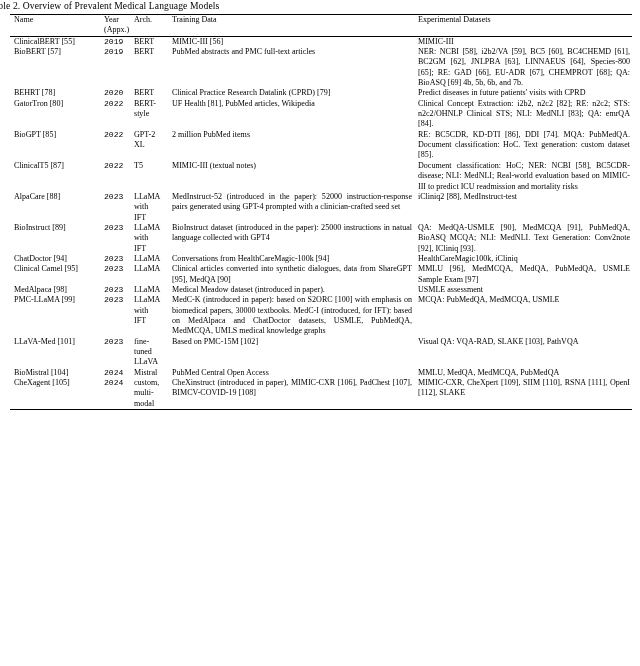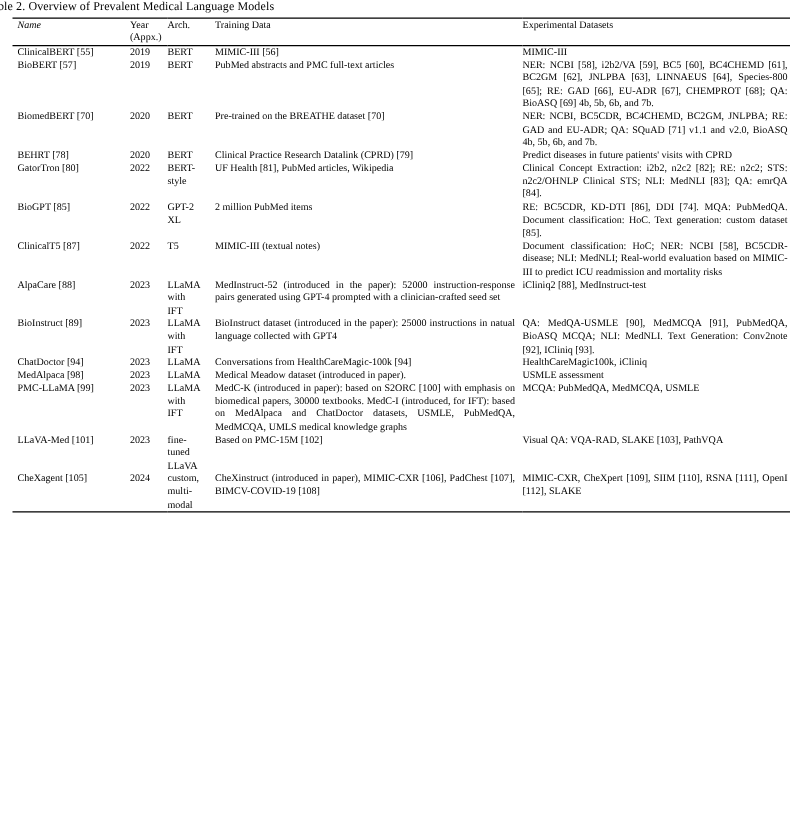--- a/index.html
+++ b/index.html
@@ -46,25 +46,25 @@
     vertical-align: top;
     padding: 0;
     text-align: left;
     font-weight: normal;
   }
   .rule-top td { border-top: 1.3px solid #000; height: 0; padding: 0; font-size: 0; line-height: 0; }
   .rule-mid td { border-top: 0.8px solid #000; height: 0; padding: 0; font-size: 0; line-height: 0; }
   .rule-bot td { border-top: 1.3px solid #000; height: 0; padding: 0; font-size: 0; line-height: 0; }
 
   .hdr td { padding-top: 3.2px; padding-bottom: 3.4px; }
-  .hdr .c-name { padding-left: 4px; font-style: italic; }
+  .hdr .c-name { padding-left: 4px; }
 
   .bodyrow td { padding-top: 1.6px; padding-bottom: 0px; }
   .bodyrow td.c-name { padding-left: 4px; padding-right: 3px; }
-  .bodyrow td.c-year { padding-right: 20px; }
+  .bodyrow td.c-year { padding-right: 20px; font-family: Liberation Mono, monospace; }
   .bodyrow td.c-arch { padding-right: 16px; }
   .bodyrow td.c-train { padding-right: 6px; text-align: justify; text-align-last: left; }
   .bodyrow td.c-exp { padding-right: 2px; text-align: justify; text-align-last: left; font-family: Liberation Serif, serif; }
 
   col.w-name { width: 94px; }
   col.w-year { width: 30px; }
   col.w-arch { width: 38px; }
   col.w-train { width: 246px; }
   col.w-exp  { width: 214px; }
 
@@ -113,27 +113,20 @@
           <td class="c-exp">MIMIC-III</td>
         </tr>
         <tr class="bodyrow">
           <td class="c-name">BioBERT [57]</td>
           <td class="c-year">2019</td>
           <td class="c-arch">BERT</td>
           <td class="c-train">PubMed abstracts and PMC full-text articles</td>
           <td class="c-exp">NER: NCBI [58], i2b2/VA [59], BC5 [60], BC4CHEMD [61], BC2GM [62], JNLPBA [63], LINNAEUS [64], Species-800 [65]; RE: GAD [66], EU-ADR [67], CHEMPROT [68]; QA: BioASQ [69] 4b, 5b, 6b, and 7b.</td>
         </tr>
         <tr class="bodyrow">
-          <td class="c-name">BiomedBERT [70]</td>
-          <td class="c-year">2020</td>
-          <td class="c-arch">BERT</td>
-          <td class="c-train">Pre-trained on the BREATHE dataset [70]</td>
-          <td class="c-exp">NER: NCBI, BC5CDR, BC4CHEMD, BC2GM, JNLPBA; RE: GAD and EU-ADR; QA: SQuAD [71] v1.1 and v2.0, BioASQ 4b, 5b, 6b, and 7b.</td>
-        </tr>
-        <tr class="bodyrow">
           <td class="c-name">BEHRT [78]</td>
           <td class="c-year">2020</td>
           <td class="c-arch">BERT</td>
           <td class="c-train">Clinical Practice Research Datalink (CPRD) [79]</td>
           <td class="c-exp">Predict diseases in future patients' visits with CPRD</td>
         </tr>
         <tr class="bodyrow">
           <td class="c-name">GatorTron [80]</td>
           <td class="c-year">2022</td>
           <td class="c-arch">BERT-style</td>
@@ -169,39 +162,53 @@
           <td class="c-exp">QA: MedQA-USMLE [90], MedMCQA [91], PubMedQA, BioASQ MCQA; NLI: MedNLI. Text Generation: Conv2note [92], ICliniq [93].</td>
         </tr>
         <tr class="bodyrow">
           <td class="c-name">ChatDoctor [94]</td>
           <td class="c-year">2023</td>
           <td class="c-arch">LLaMA</td>
           <td class="c-train">Conversations from HealthCareMagic-100k [94]</td>
           <td class="c-exp">HealthCareMagic100k, iCliniq</td>
         </tr>
         <tr class="bodyrow">
+          <td class="c-name">Clinical Camel [95]</td>
+          <td class="c-year">2023</td>
+          <td class="c-arch">LLaMA</td>
+          <td class="c-train">Clinical articles converted into synthetic dialogues, data from ShareGPT [95], MedQA [90]</td>
+          <td class="c-exp">MMLU [96], MedMCQA, MedQA, PubMedQA, USMLE Sample Exam [97]</td>
+        </tr>
+        <tr class="bodyrow">
           <td class="c-name">MedAlpaca [98]</td>
           <td class="c-year">2023</td>
           <td class="c-arch">LLaMA</td>
           <td class="c-train">Medical Meadow dataset (introduced in paper).</td>
           <td class="c-exp">USMLE assessment</td>
         </tr>
         <tr class="bodyrow">
           <td class="c-name">PMC-LLaMA [99]</td>
           <td class="c-year">2023</td>
           <td class="c-arch">LLaMA with IFT</td>
           <td class="c-train">MedC-K (introduced in paper): based on S2ORC [100] with emphasis on biomedical papers, 30000 textbooks. MedC-I (introduced, for IFT): based on MedAlpaca and ChatDoctor datasets, USMLE, PubMedQA, MedMCQA, UMLS medical knowledge graphs</td>
           <td class="c-exp">MCQA: PubMedQA, MedMCQA, USMLE</td>
         </tr>
         <tr class="bodyrow">
           <td class="c-name">LLaVA-Med [101]</td>
           <td class="c-year">2023</td>
           <td class="c-arch">fine-tuned LLaVA</td>
           <td class="c-train">Based on PMC-15M [102]</td>
           <td class="c-exp">Visual QA: VQA-RAD, SLAKE [103], PathVQA</td>
+        </tr>
+        <tr class="bodyrow">
+          <td class="c-name">BioMistral [104]</td>
+          <td class="c-year">2024</td>
+          <td class="c-arch">Mistral</td>
+          <td class="c-train">PubMed Central Open Access</td>
+          <td class="c-exp">MMLU, MedQA, MedMCQA, PubMedQA</td>
         </tr>
         <tr class="bodyrow">
           <td class="c-name">CheXagent [105]</td>
           <td class="c-year">2024</td>
           <td class="c-arch">custom, multi-modal</td>
           <td class="c-train">CheXinstruct (introduced in paper), MIMIC-CXR [106], PadChest [107], BIMCV-COVID-19 [108]</td>
           <td class="c-exp">MIMIC-CXR, CheXpert [109], SIIM [110], RSNA [111], OpenI [112], SLAKE</td>
         </tr>
         <tr class="rule-bot">
           <td colspan="5"></td>

